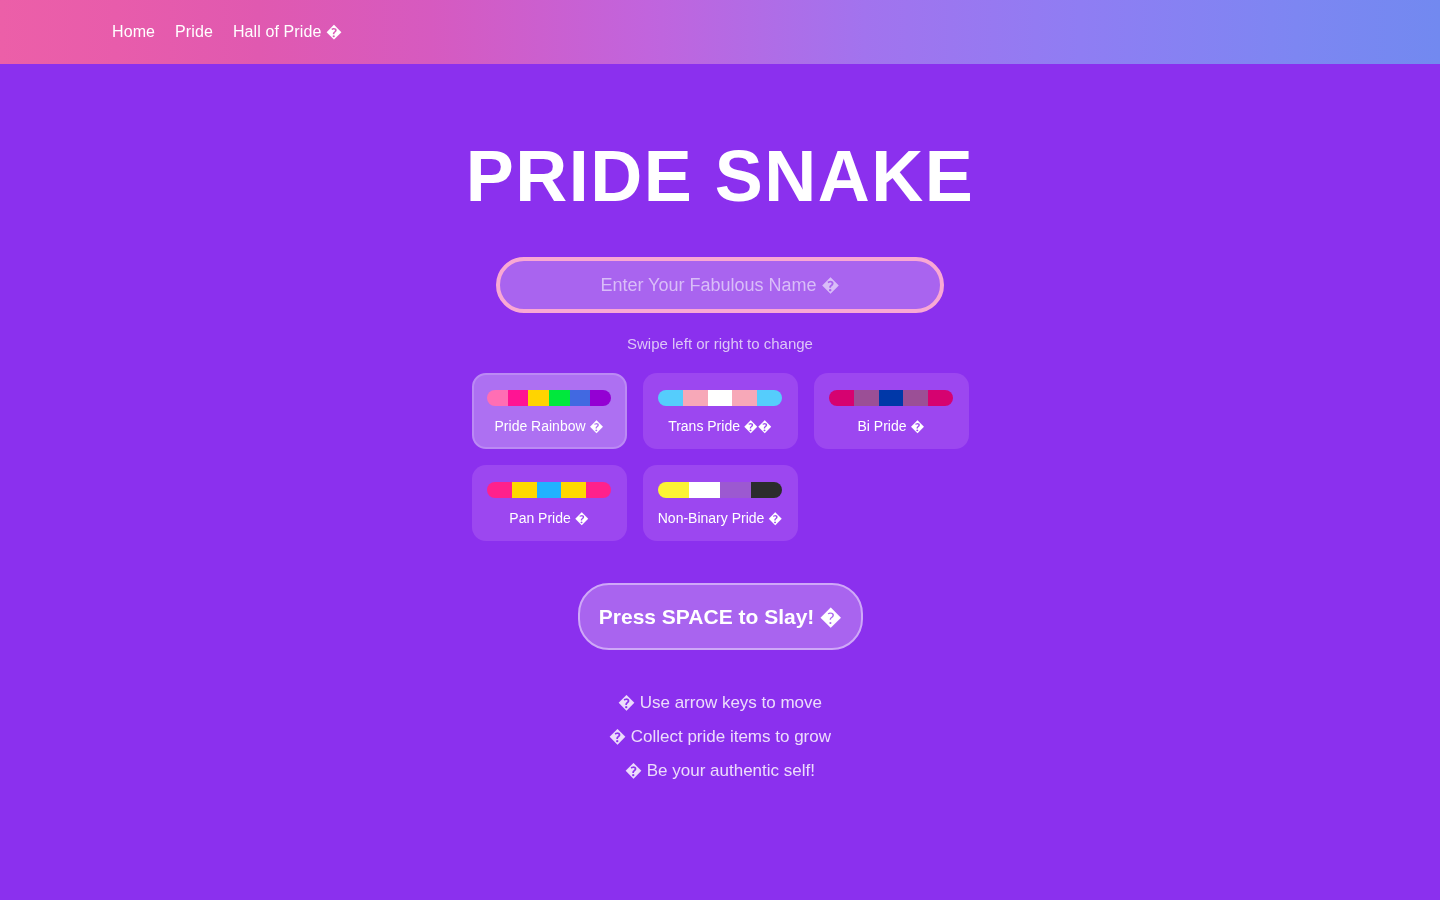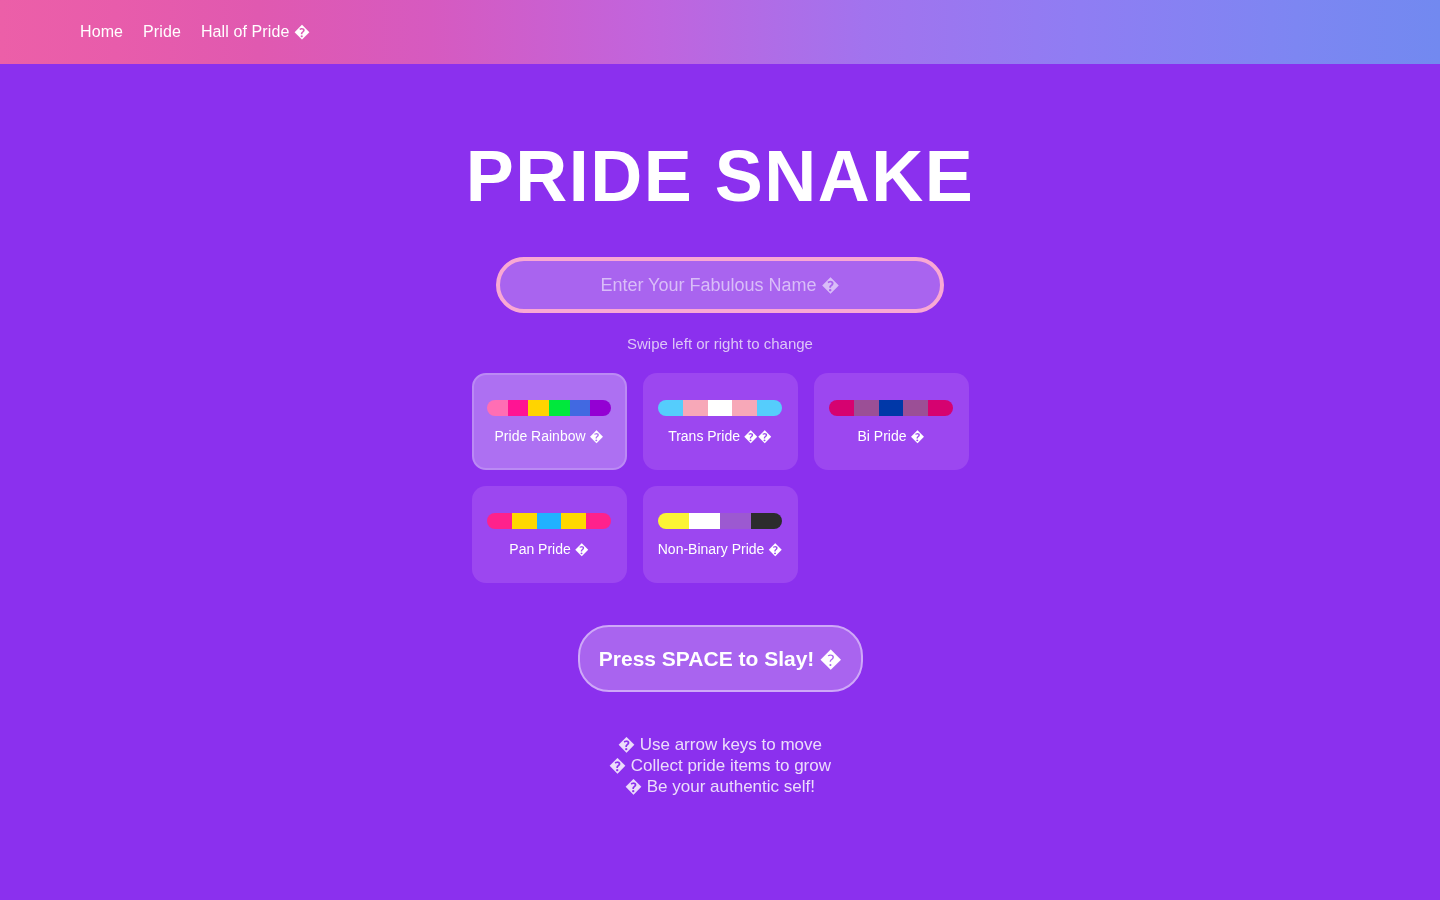--- a/index.html
+++ b/index.html
@@ -26,21 +26,21 @@
         #e85cab 8%,
         #e059b0 18%,
         #d65ac0 30%,
         #c164dd 45%,
         #a273ee 60%,
         #8f7df3 75%,
         #7d86f2 90%,
         #7289f0 100%);
     display: flex;
     align-items: center;
-    padding-left: 80px;
+    padding-left: 112px;
   }
   .nav-links {
     display: flex;
     align-items: center;
     gap: 20px;
   }
   .nav-link {
     color: #ffffff;
     font-size: 16px;
     line-height: 1;
@@ -109,21 +109,21 @@
 
   
   .flag-grid {
     margin-top: 22px;
     display: grid;
     grid-template-columns: 155px 155px 155px;
     gap: 16px 16px;
     justify-content: center;
   }
   .flag-card {
-    height: 97px;
+    height: 76px;
     border-radius: 14px;
     background: #9c47f0;
     display: flex;
     flex-direction: column;
     align-items: center;
     justify-content: center;
     cursor: pointer;
     border: 2px solid transparent;
     padding: 0 10px;
   }
@@ -162,21 +162,21 @@
     cursor: pointer;
     line-height: 1;
   }
 
   
   .instructions {
     margin-top: 44px;
     display: flex;
     flex-direction: column;
     align-items: center;
-    gap: 4px;
+    gap: 17px;
   }
   .instruction-line {
     font-size: 17px;
     color: #ecdcfb;
     line-height: 1;
     text-align: center;
   }
 </style>
 </head>
 <body>

